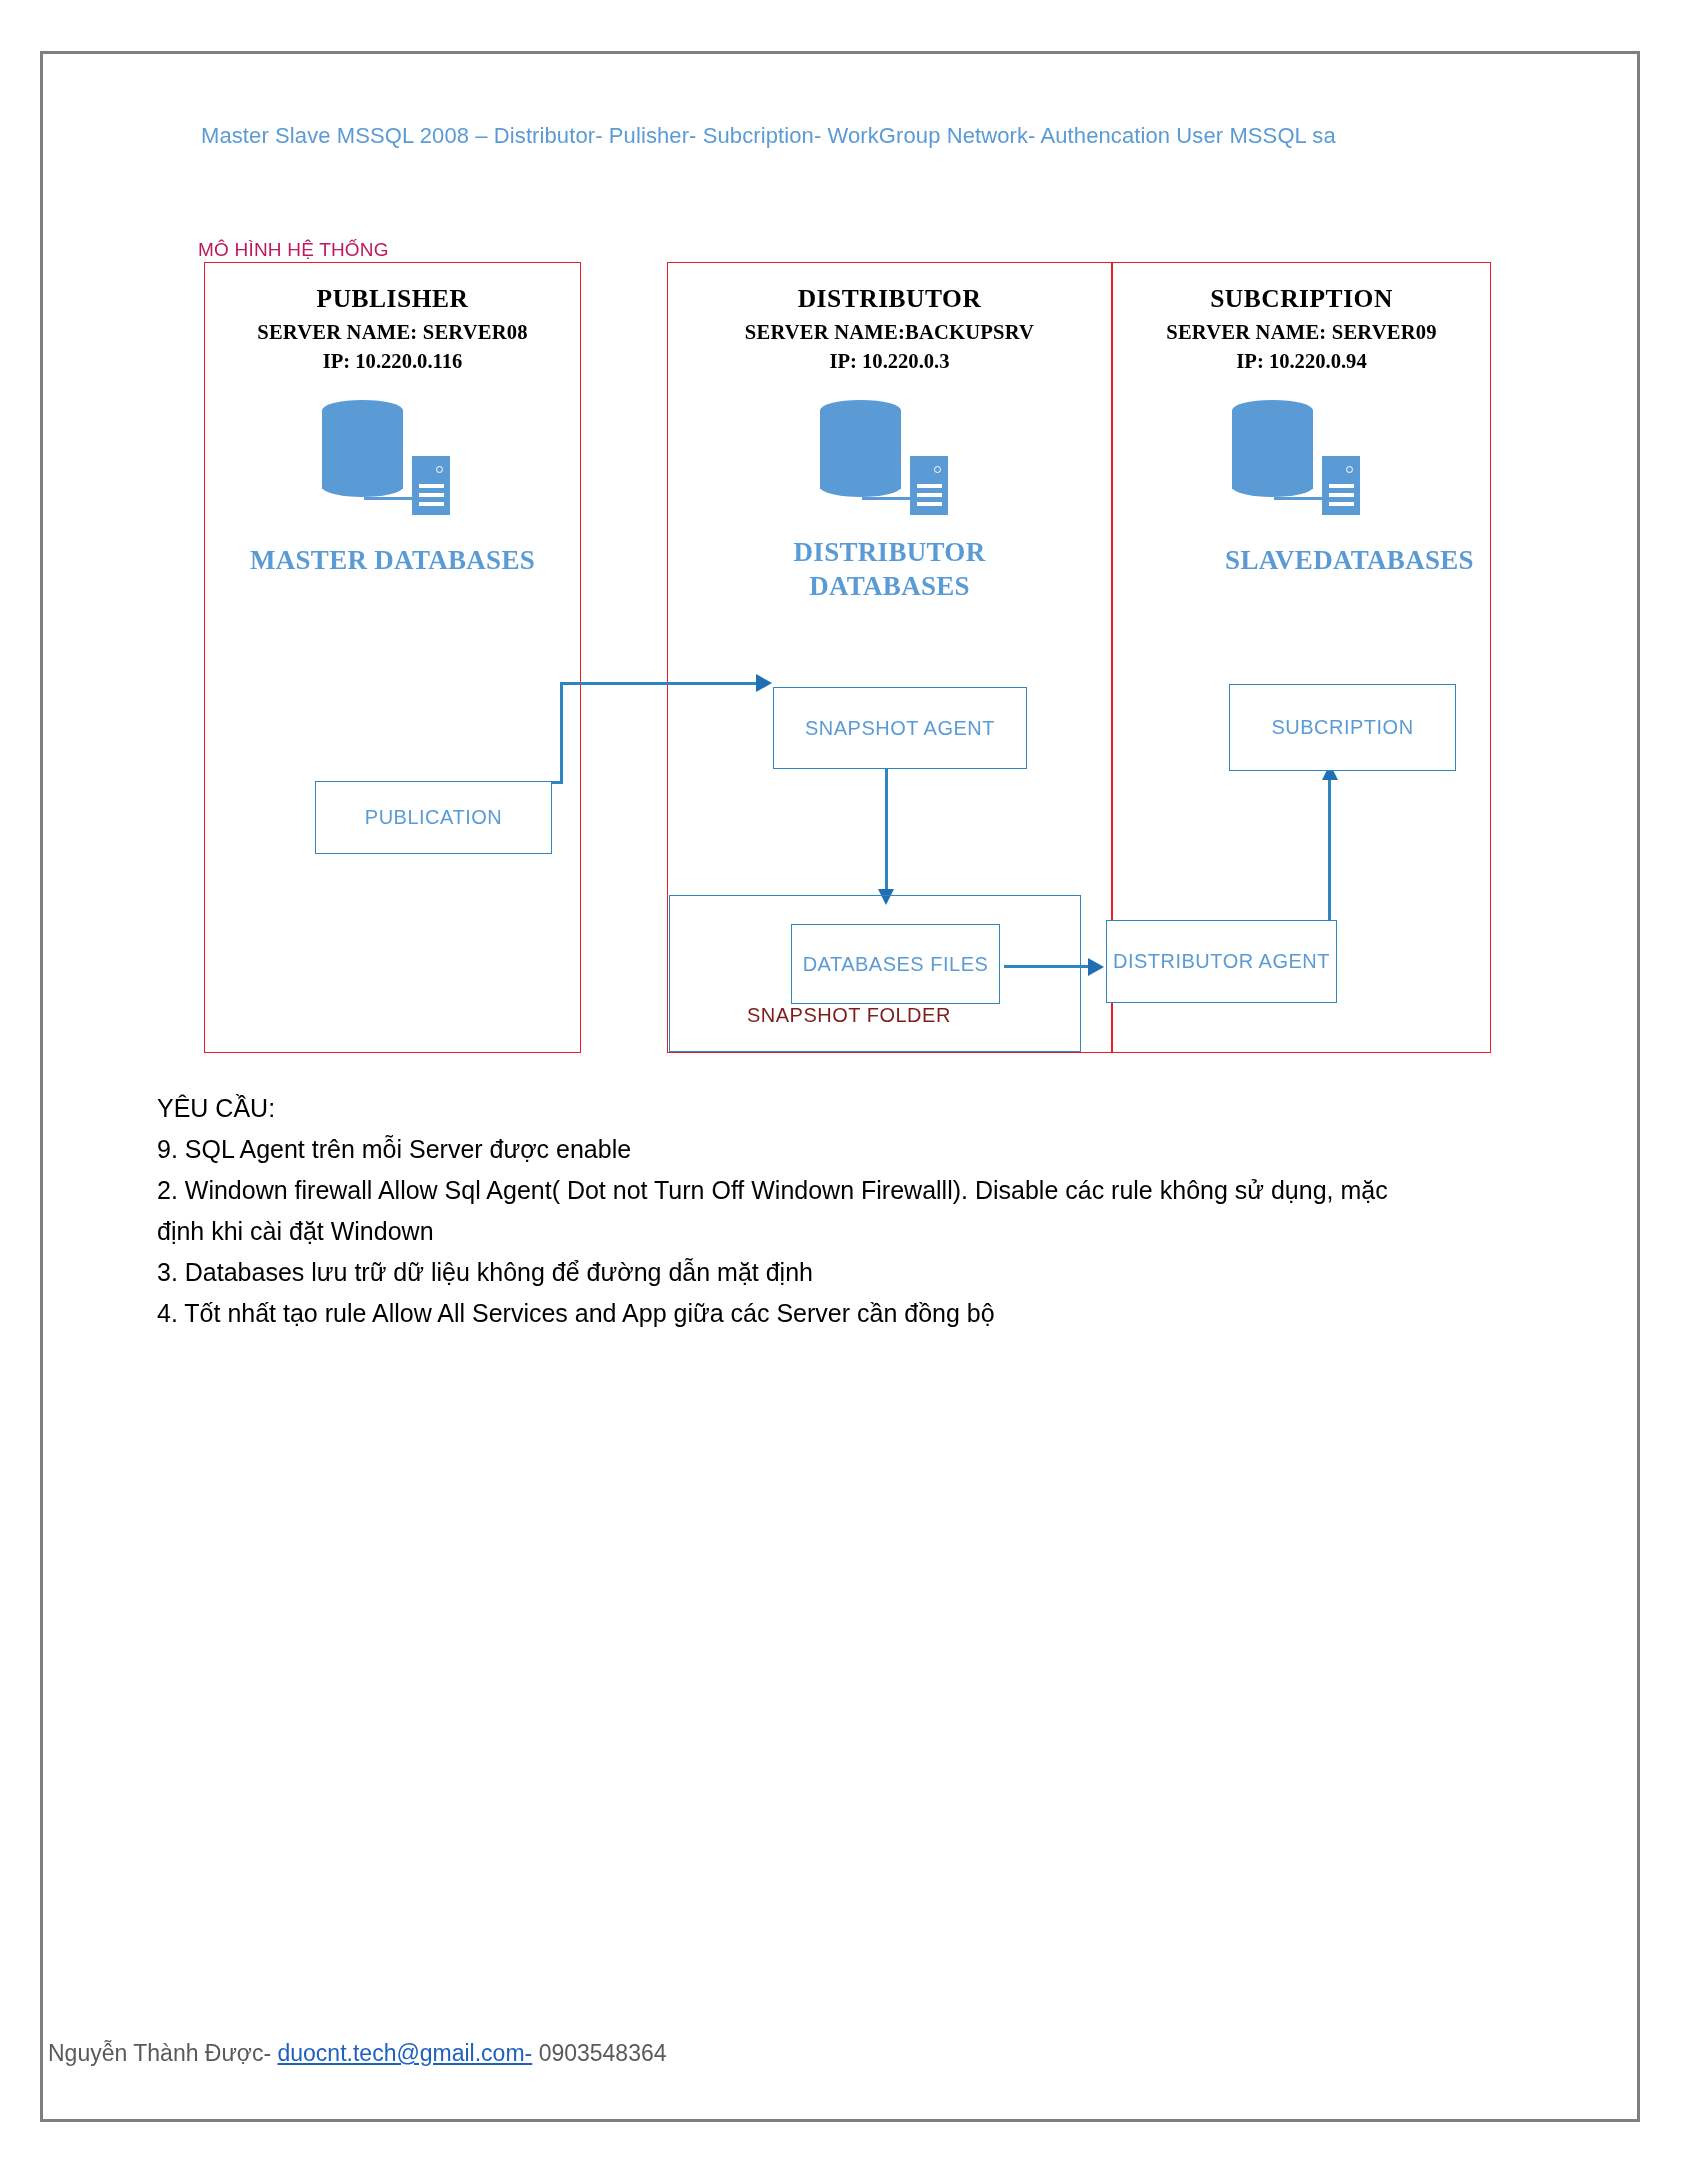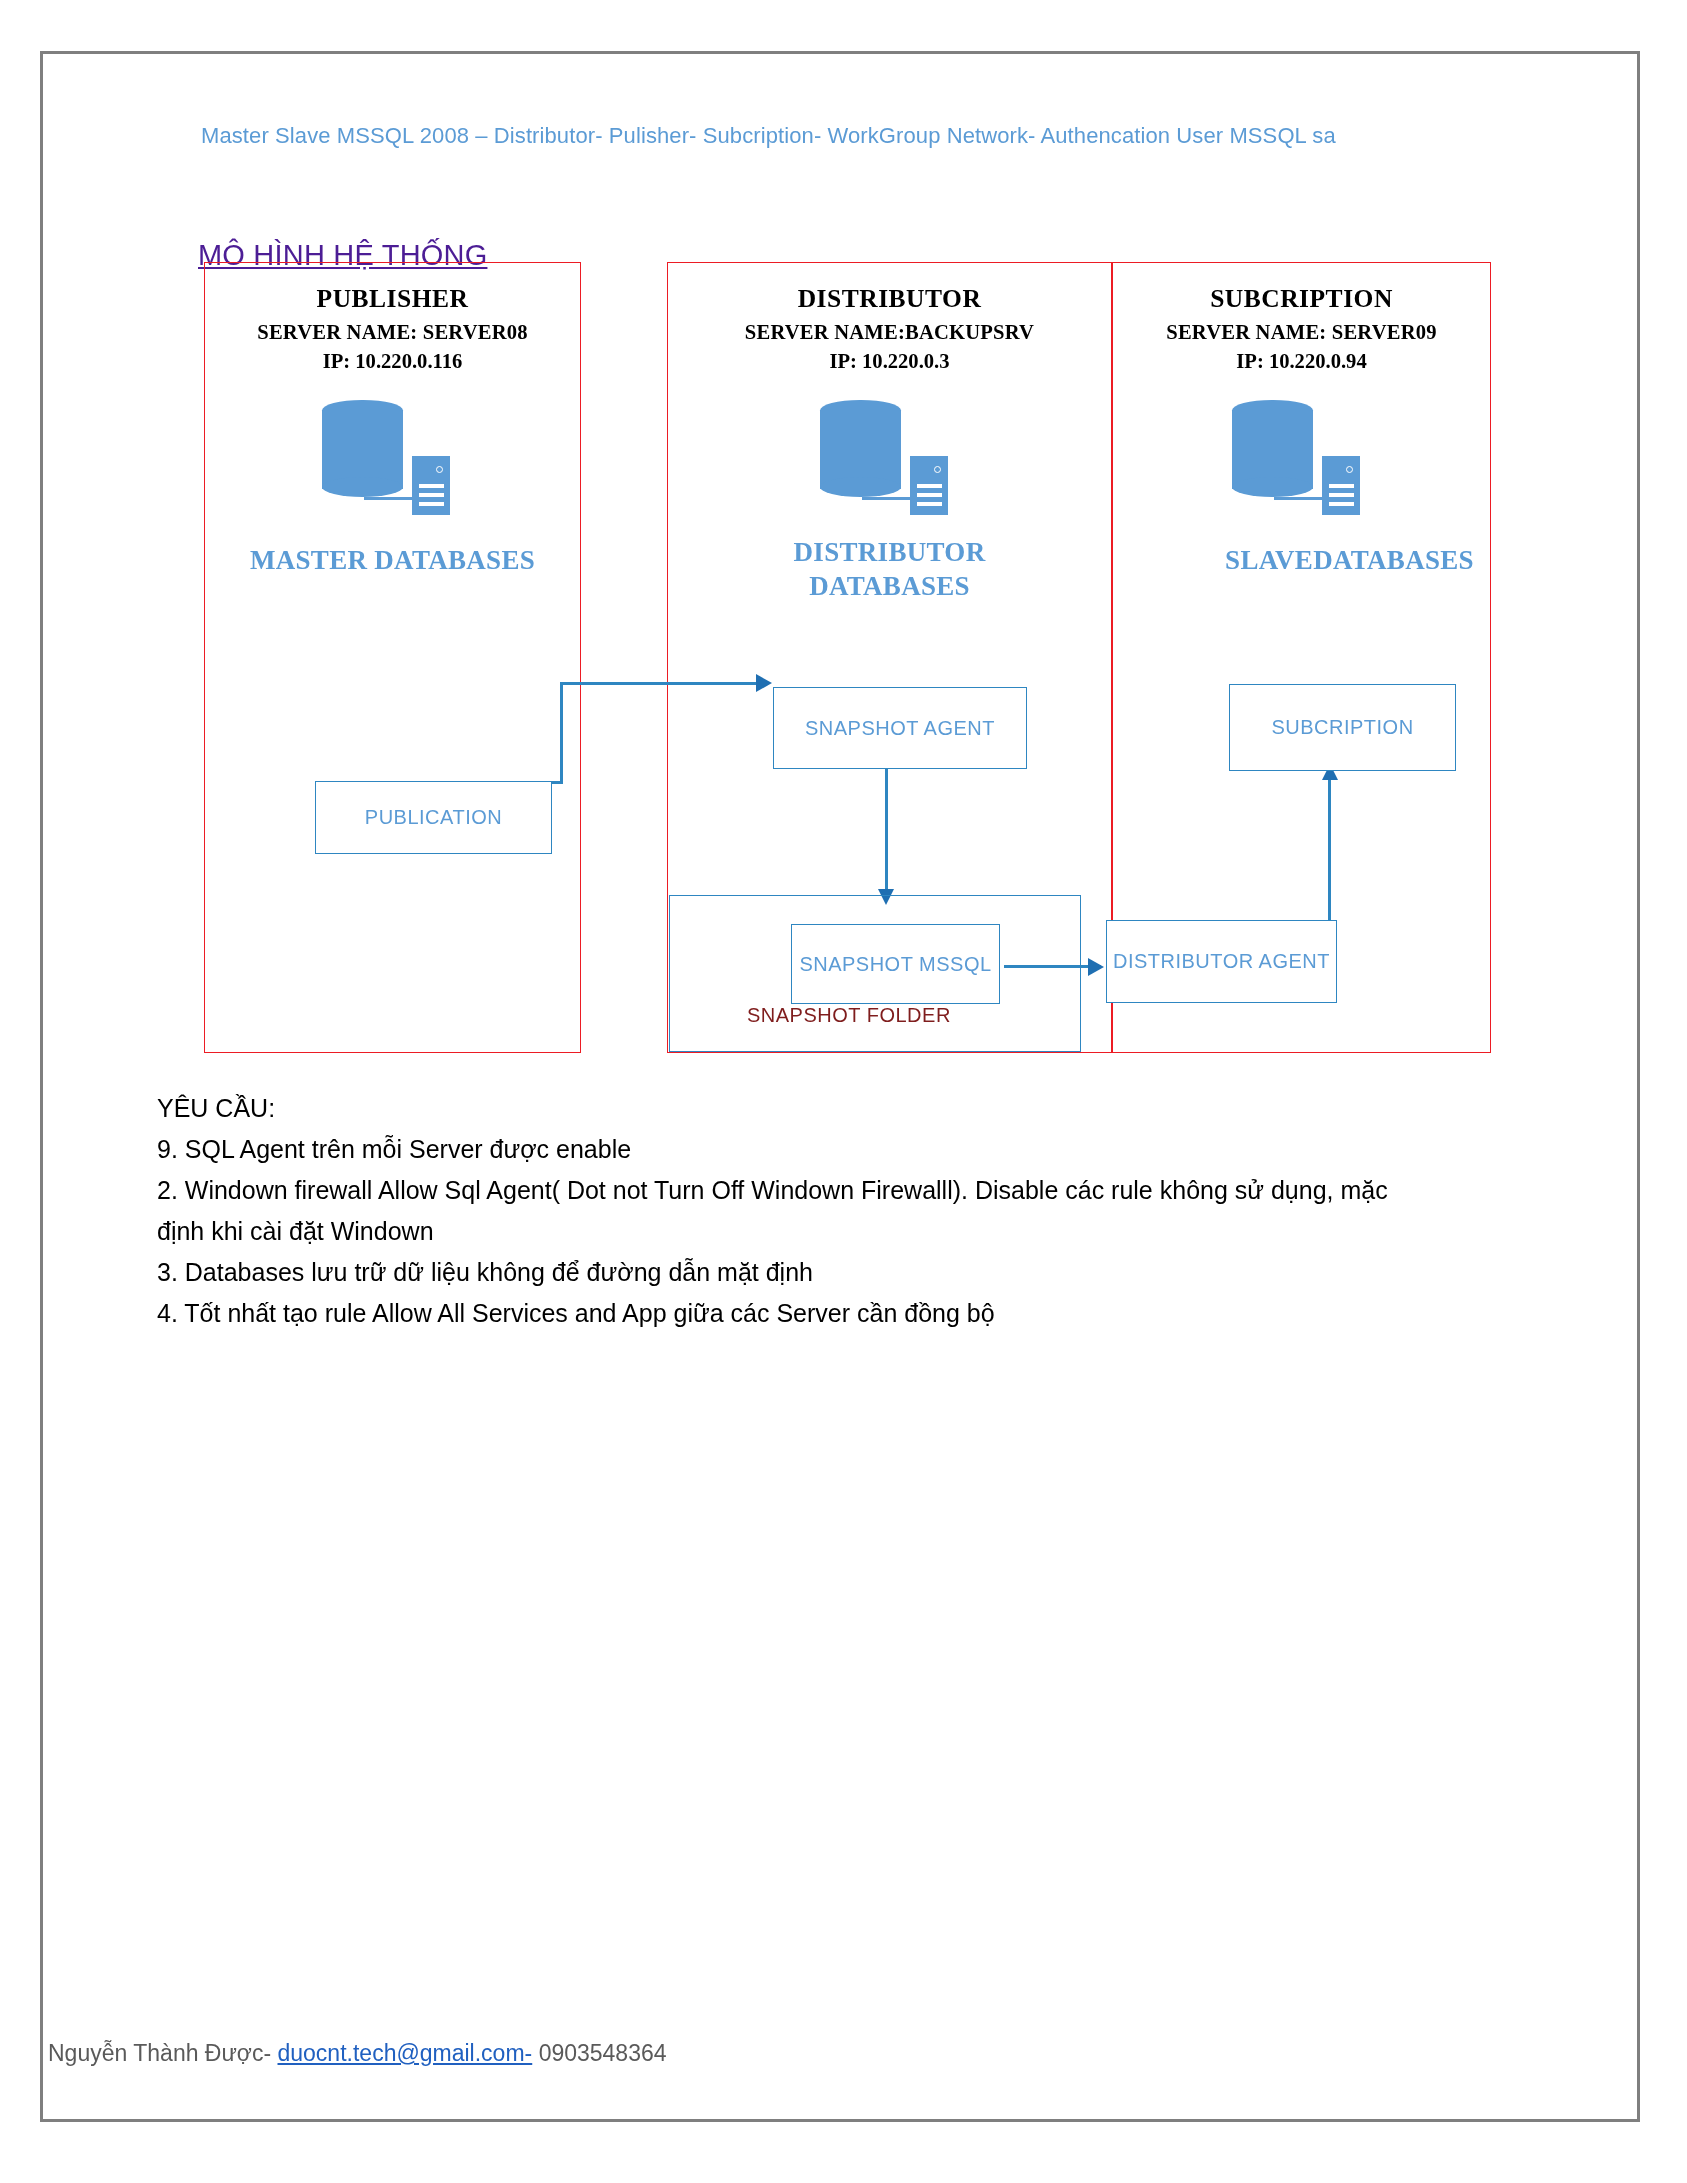--- a/index.html
+++ b/index.html
@@ -38,24 +38,23 @@
     letter-spacing: 0.1px;
     white-space: nowrap;
     margin-top: 16px;
   }
 
   
   #section-title {
     position: absolute;
     left: 155px;
     top: 185px;
-    font-size: 29px;
-    color: #4c1d95;
+    font-size: 19px;
+    color: #be185d;
     letter-spacing: 0.2px;
-    text-decoration: underline;
   }
 
   
   #diagram {
     position: absolute;
     left: 0;
     top: 0;
     width: 1600px;
     height: 2071px;
   }
@@ -341,21 +340,21 @@
     <div class="conn v" style="left:1285px; top:725px; height:189px;"></div>
     <div class="arrow up" style="left:1279px; top:710px;"></div>
 
     <div class="folder-box" style="left:626px; top:841px; width:412px; height:157px;"></div>
     <div class="folder-label" style="left:704px; top:950px;">SNAPSHOT FOLDER</div>
 
     <div class="flow-box" style="left:272px; top:727px; width:237px; height:73px;">PUBLICATION</div>
 
     <div class="flow-box" style="left:730px; top:633px; width:254px; height:82px;">SNAPSHOT AGENT</div>
 
-    <div class="flow-box" style="left:748px; top:870px; width:209px; height:80px;">SNAPSHOT MSSQL</div>
+    <div class="flow-box" style="left:748px; top:870px; width:209px; height:80px;">DATABASES FILES</div>
 
     <div class="flow-box" style="left:1063px; top:866px; width:231px; height:83px;">DISTRIBUTOR AGENT</div>
 
     <div class="flow-box" style="left:1186px; top:630px; width:227px; height:87px;">SUBCRIPTION</div>
 
   </div>
 
 </div>
 
 <div id="requirements">

